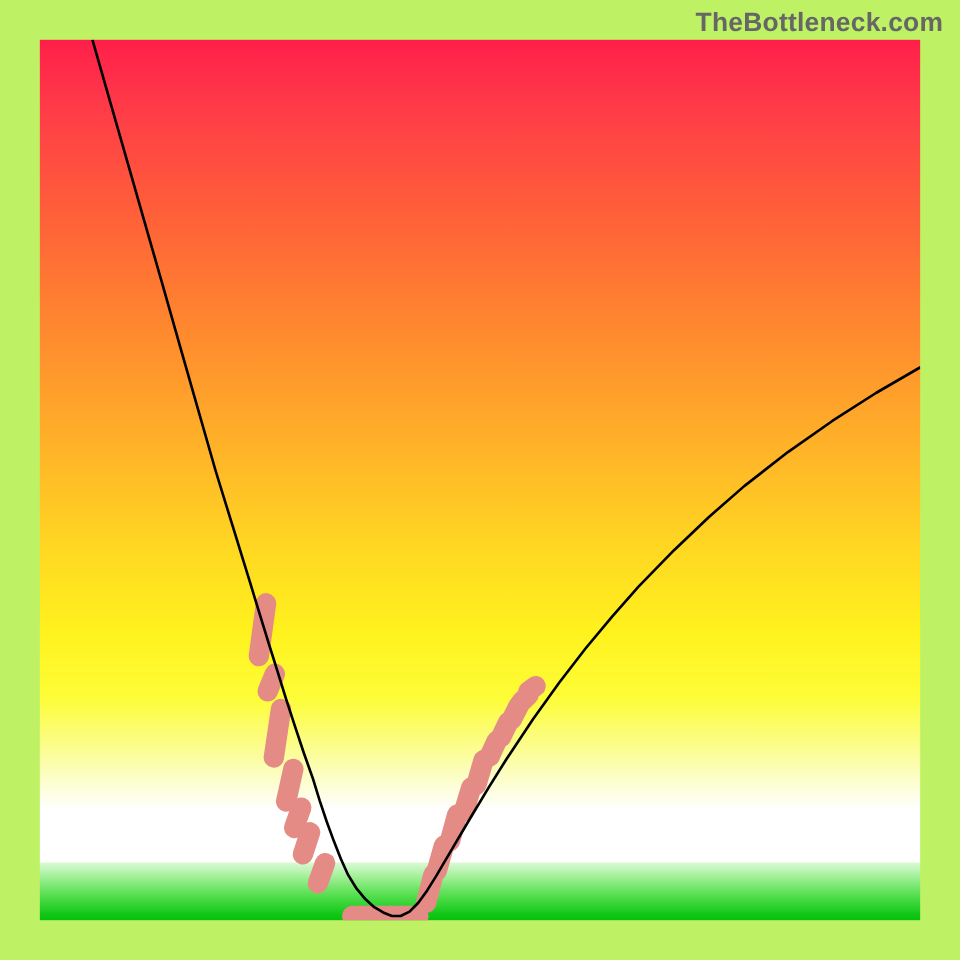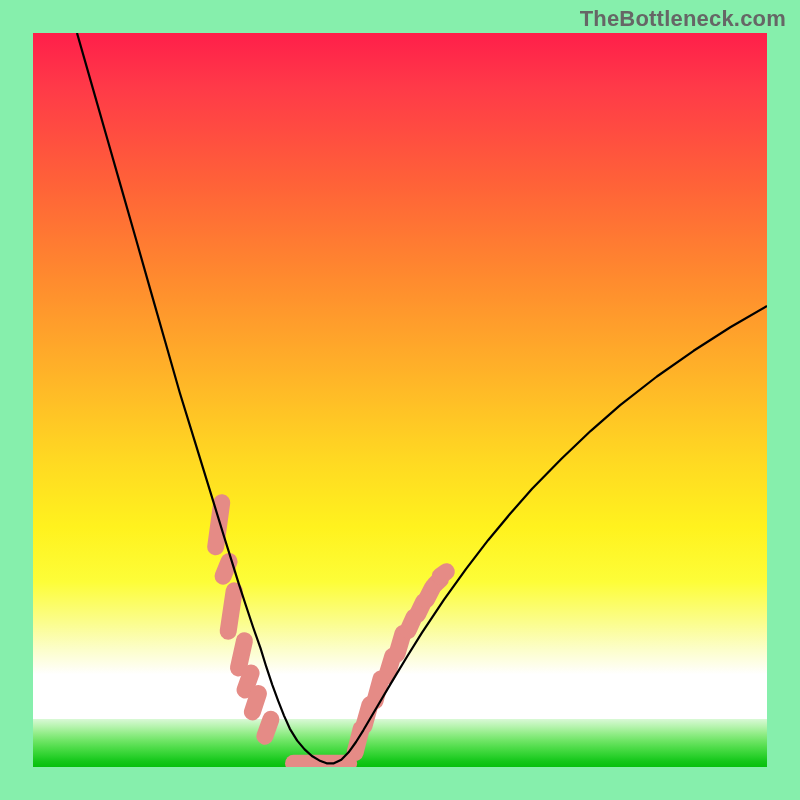--- a/index.html
+++ b/index.html
@@ -7,21 +7,21 @@
     padding: 0;
     width: 800px;
     height: 800px;
     overflow: hidden;
     background: #000;
     font-family: Arial, Helvetica, sans-serif;
   }
   .frame {
     position: absolute;
     inset: 0;
-    background: #86efac;
+    background: #bef264;
   }
   .plot {
     position: absolute;
     left: 33px;
     top: 33px;
     width: 734px;
     height: 734px;
     overflow: hidden;
   }
   .gradient {

